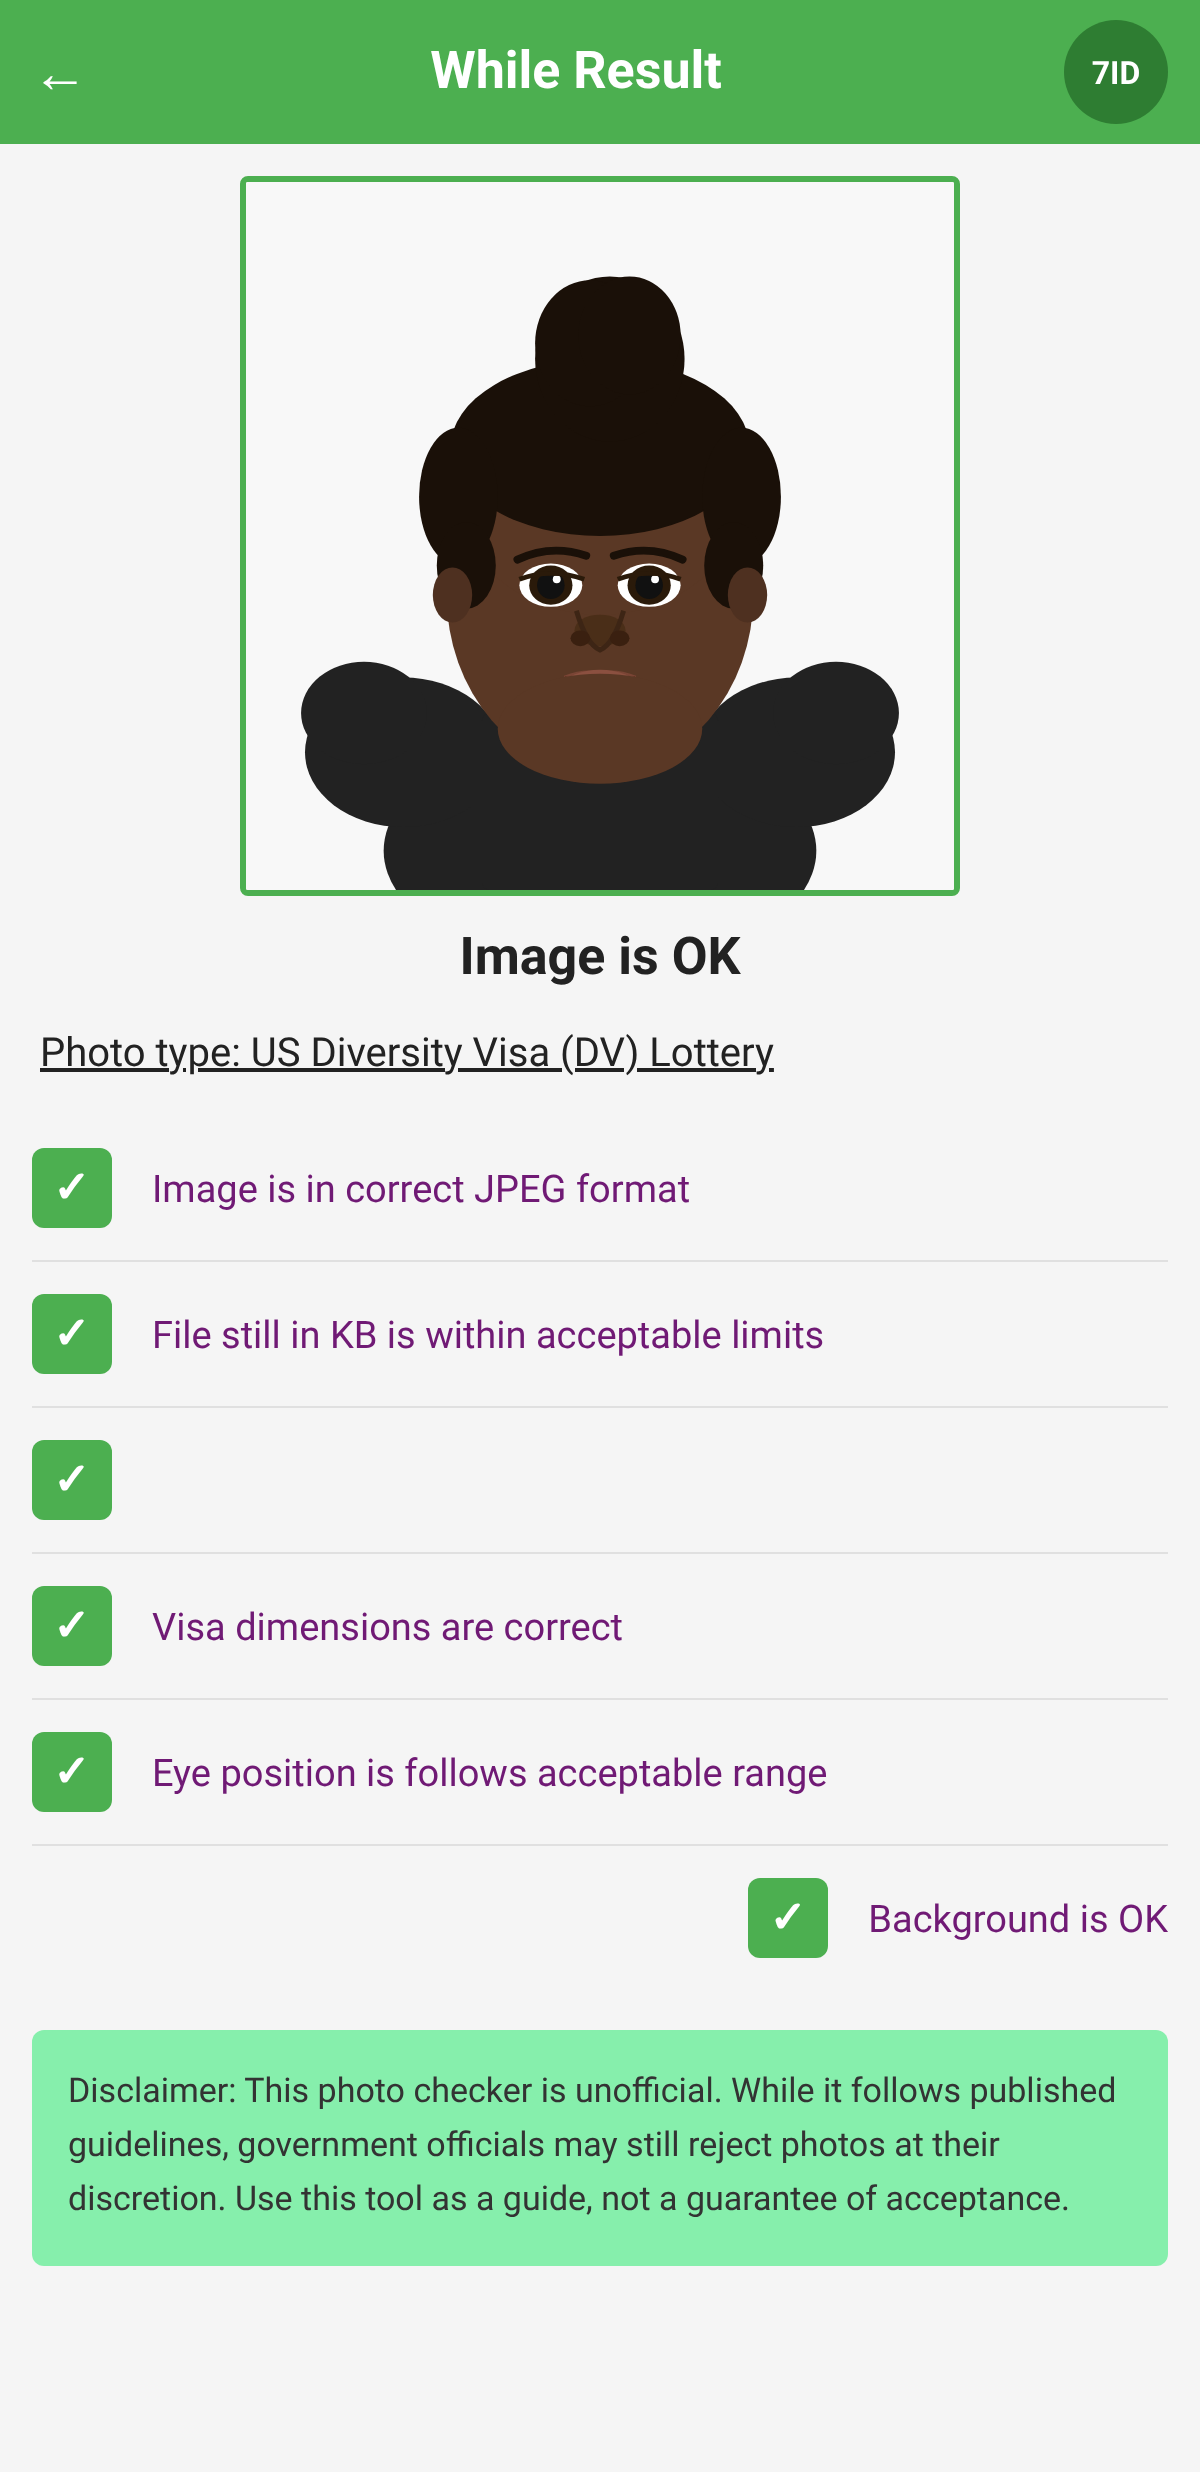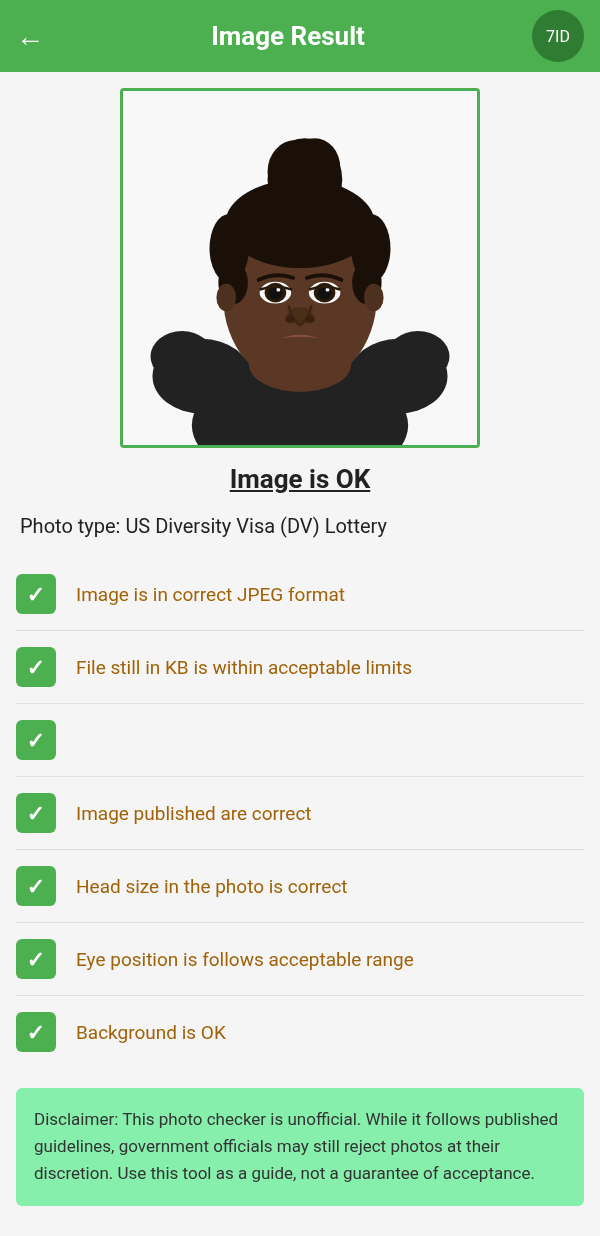--- a/index.html
+++ b/index.html
@@ -45,21 +45,21 @@
     .header-logo {
       width: 52px;
       height: 52px;
       background-color: #2e7d32;
       border-radius: 50%;
       display: flex;
       align-items: center;
       justify-content: center;
       color: white;
       font-size: 16px;
-      font-weight: normal;
+      font-weight: bold;
       flex-shrink: 0;
     }
 
     
     .content {
       background: #f5f5f5;
       padding: 16px;
     }
 
     
@@ -92,46 +92,47 @@
       height: 100%;
     }
 
     
     .result-title {
       text-align: center;
       font-size: 26px;
       font-weight: bold;
       color: #222;
       margin-bottom: 20px;
-      text-decoration: underline;
     }
 
     
     .photo-type {
       font-size: 20px;
       color: #222;
       margin-bottom: 20px;
       padding: 0 4px;
+      text-decoration: underline;
     }
 
     
     .check-list {
       list-style: none;
       margin-bottom: 20px;
     }
 
     .check-item {
       display: flex;
       align-items: center;
       padding: 16px 0;
       border-bottom: 1px solid #e0e0e0;
     }
 
     .check-item:last-child {
       border-bottom: none;
+      justify-content: flex-end;
     }
 
     .check-icon {
       width: 40px;
       height: 40px;
       background-color: #4caf50;
       border-radius: 6px;
       display: flex;
       align-items: center;
       justify-content: center;
@@ -141,40 +142,40 @@
 
     .check-icon::after {
       content: '✓';
       color: white;
       font-size: 22px;
       font-weight: bold;
     }
 
     .check-text {
       font-size: 19px;
-      color: #a16207;
+      color: #701a75;
     }
 
     
     .disclaimer {
       background: #86efac;
       border-radius: 6px;
       padding: 18px;
       font-size: 17px;
       color: #333;
       line-height: 1.6;
       margin-top: 8px;
     }
   </style>
 </head>
 <body>
 
 <div class="header">
   <span class="header-back">←</span>
-  <span class="header-title">Image Result</span>
+  <span class="header-title">While Result</span>
   <div class="header-logo">7ID</div>
 </div>
 
 <div class="content">
 
   <div class="photo-container">
     <div class="photo-frame">
       <div class="passport-photo">
         
         <svg viewBox="0 0 360 360" xmlns="http://www.w3.org/2000/svg">
@@ -259,25 +260,21 @@
     </li>
     <li class="check-item">
       <div class="check-icon"></div>
       <span class="check-text">File still in KB is within acceptable limits</span>
     </li>
     <li class="check-item">
       <div class="check-icon"></div>
     </li>
     <li class="check-item">
       <div class="check-icon"></div>
-      <span class="check-text">Image published are correct</span>
-    </li>
-    <li class="check-item">
-      <div class="check-icon"></div>
-      <span class="check-text">Head size in the photo is correct</span>
+      <span class="check-text">Visa dimensions are correct</span>
     </li>
     <li class="check-item">
       <div class="check-icon"></div>
       <span class="check-text">Eye position is follows acceptable range</span>
     </li>
     <li class="check-item">
       <div class="check-icon"></div>
       <span class="check-text">Background is OK</span>
     </li>
   </ul>

